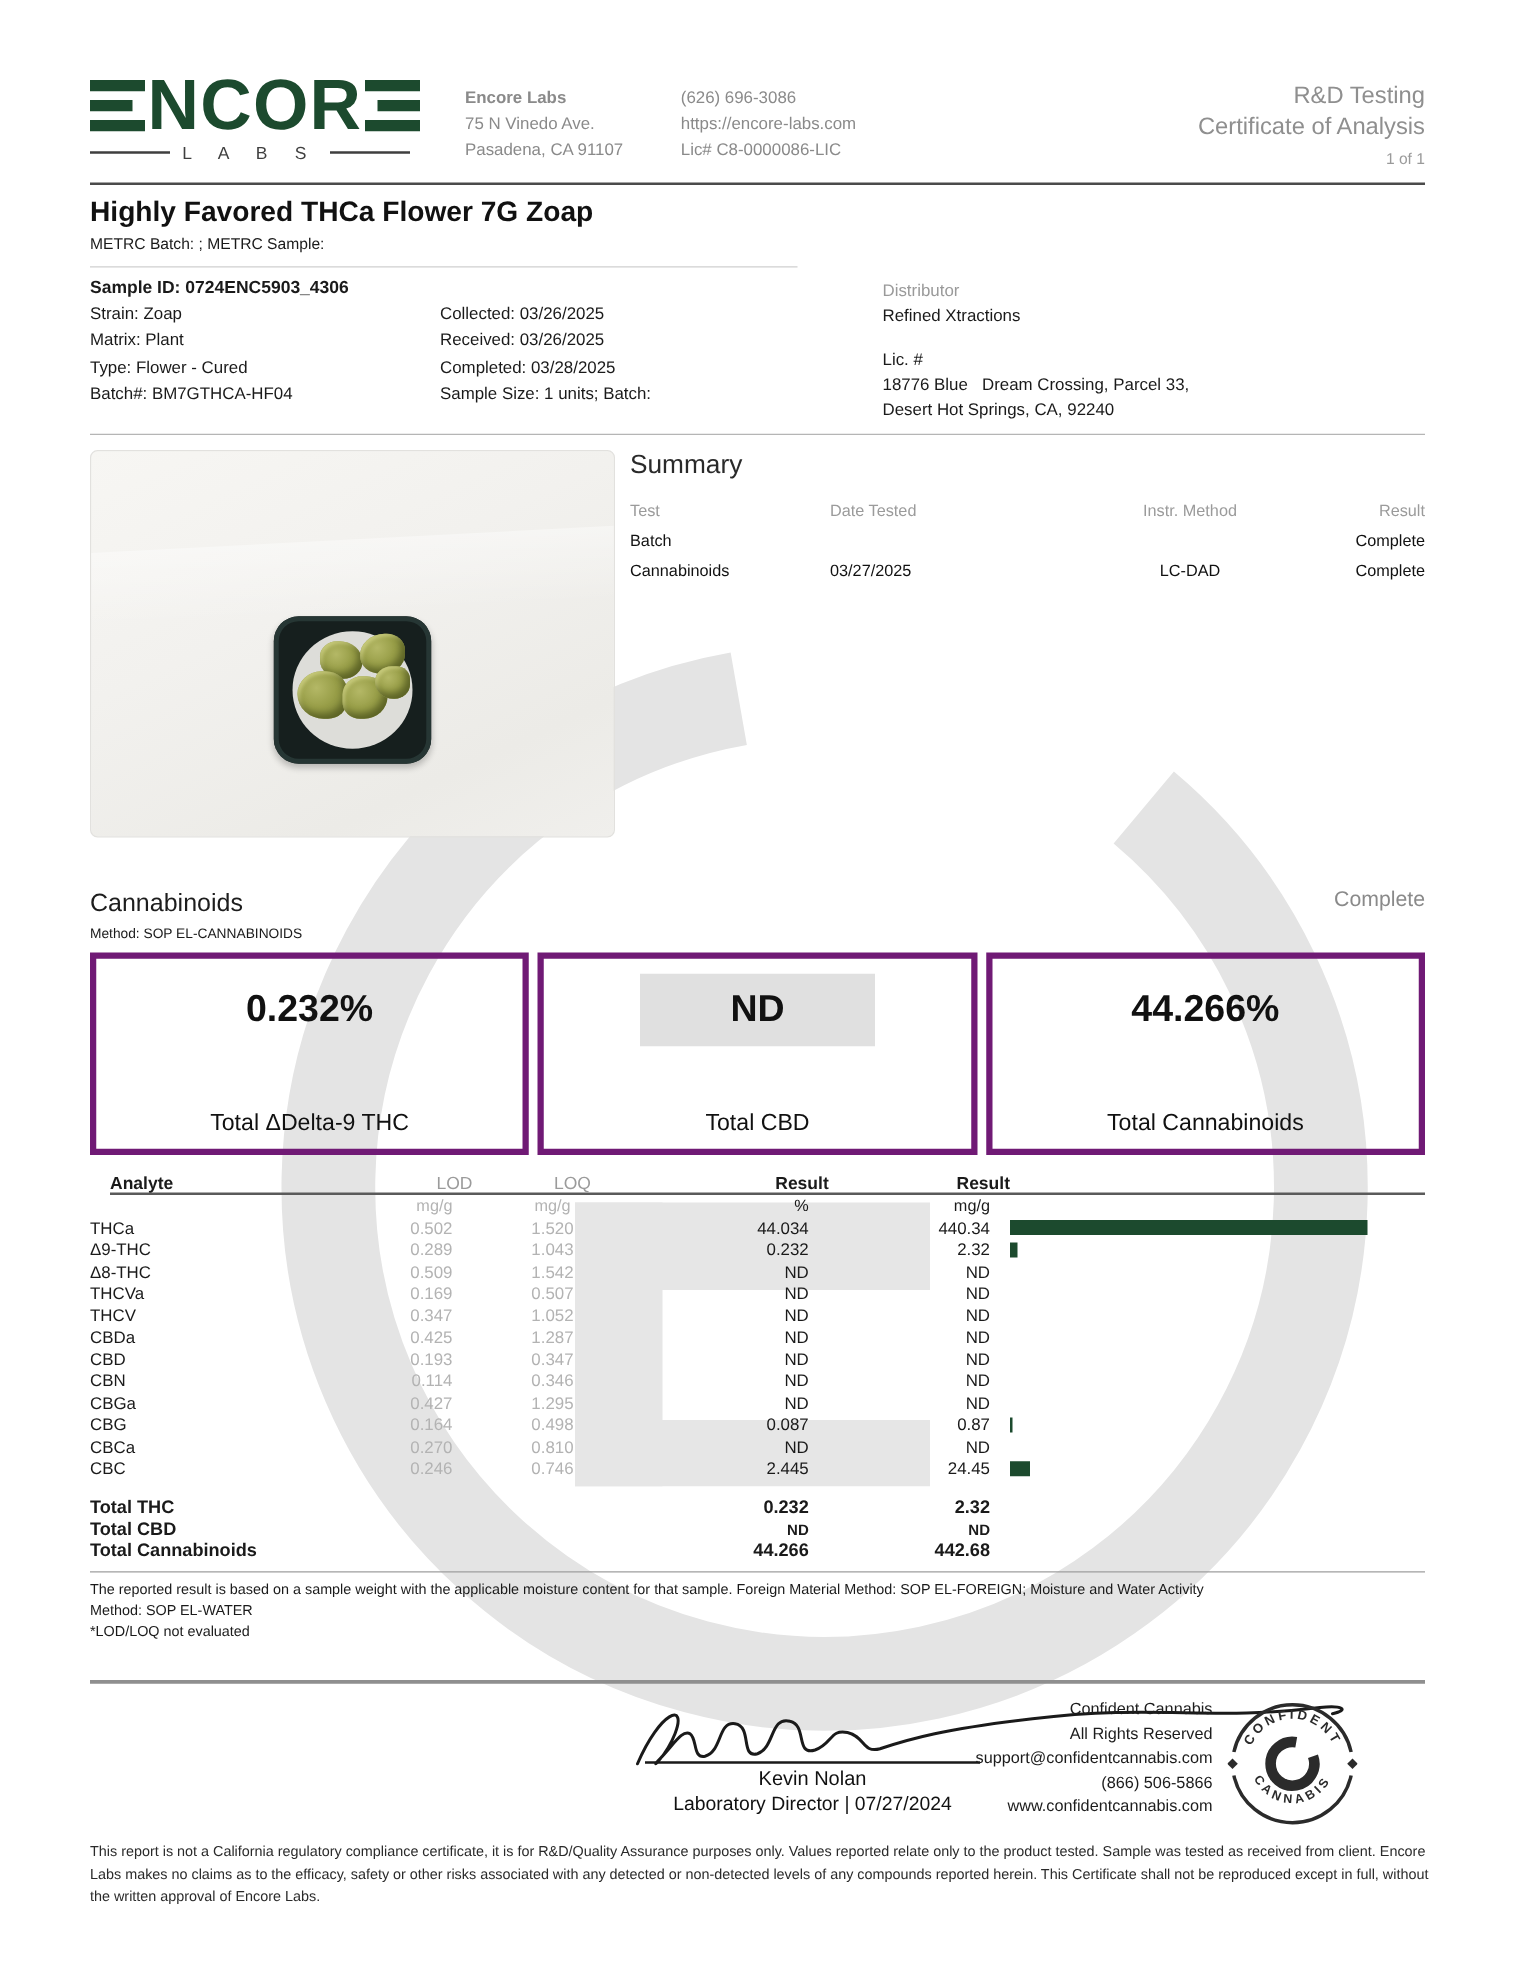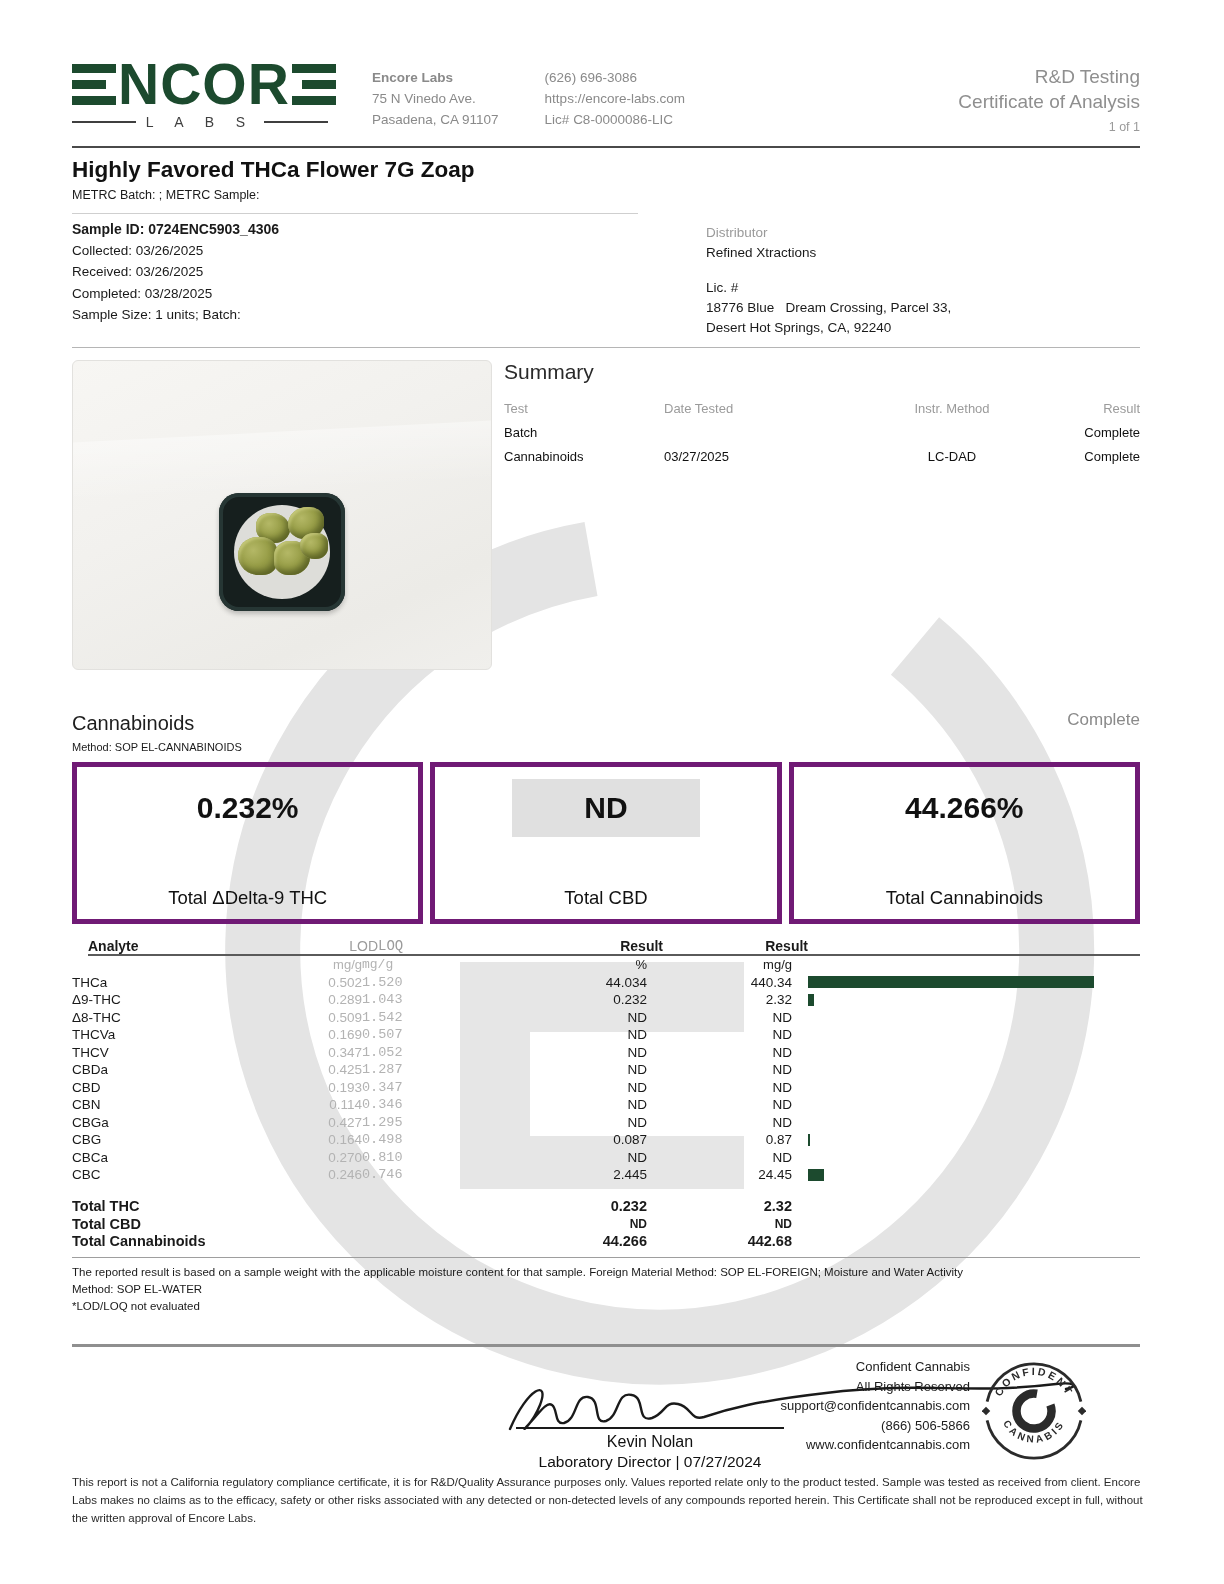--- a/index.html
+++ b/index.html
@@ -85,41 +85,41 @@
   .atable{position:relative;margin-top:14px;}
   .atable .grayshape{position:absolute;background:#e6e6e6;z-index:0;}
   .gs-top{left:388px;top:24px;width:284px;height:70px;}
   .gs-left{left:388px;top:24px;width:70px;height:227px;}
   .gs-bot{left:388px;top:198px;width:284px;height:53px;}
   .a-head{position:relative;z-index:1;display:flex;font-size:14px;font-weight:700;padding-bottom:0;border-bottom:2px solid #5a5a5a;margin-left:16px;}
   .a-row,.a-units{position:relative;z-index:1;display:flex;font-size:13.5px;height:17.5px;align-items:center;}
   .a-units{height:17px;font-size:13px;}
   .c-an{width:200px;}
   .c-lod{width:90px;text-align:right;}
-  .c-loq{width:160px;text-align:left;font-family:Liberation Mono, monospace;}
+  .c-loq{width:160px;text-align:center;}
   .c-pct{width:125px;text-align:right;}
   .c-mg{width:145px;text-align:right;}
   .c-bar{flex:1;padding-left:16px;display:flex;align-items:center;}
   .gray-h{color:#9b9b9b;font-weight:400;}
   .gray-v{color:#b3b3b3;}
   .bar{height:12px;display:block;}
 
   
   .totals{margin-top:14px;}
   .t-row{display:flex;font-weight:700;font-size:14.5px;height:17.5px;align-items:center;}
   .t-row .sm{font-size:12px;}
   .t-label{width:450px;}
   .totals-rule{height:1px;background:#9e9e9e;margin-top:7px;}
   .footnote{margin-top:6px;font-size:11.5px;line-height:1.48;color:#1a1a1a;}
 
   
   .footer{position:absolute;left:0;right:0;top:1344px;z-index:1;padding:0 84px 0 72px;}
   .divider{height:3px;background:#8f8f8f;}
   .footer-main{position:relative;margin-top:4px;height:110px;}
-  .sig-wrap{position:absolute;left:408px;top:20px;width:340px;text-align:center;}
+  .sig-wrap{position:absolute;left:408px;top:2px;width:340px;text-align:center;}
   .sig-svg{position:absolute;left:14px;top:0px;overflow:visible;}
   .sig-line{margin-top:56px;border-bottom:2px solid #1a1a1a;width:268px;margin-left:auto;margin-right:auto;}
   .sig-name{font-size:16px;margin-top:4px;color:#111;}
   .sig-title{font-size:15.5px;margin-top:2px;color:#111;}
   .cc-block{position:absolute;right:170px;top:6px;text-align:right;font-size:13px;line-height:1.5;color:#1c1c1c;}
   .stamp{position:absolute;right:54px;top:8px;}
   .disclaimer{position:absolute;left:72px;right:80px;top:1474px;z-index:1;font-size:11.5px;line-height:1.55;color:#2a2a2a;}
 </style>
 </head>
 <body>
@@ -173,20 +173,26 @@
 
     <div class="title-line">
       <span>Highly Favored THCa Flower 7G </span><span class="name2">Zoap</span>
     </div>
     <div class="metrc">METRC Batch: ; METRC Sample:</div>
 
     <div class="info-row">
       <div class="sample-block">
         <div class="sample-id">Sample ID: 0724ENC5903_4306</div>
         <div class="sample-cols">
+          <div class="scol1">
+            <div>Strain: Zoap</div>
+            <div>Matrix: Plant</div>
+            <div>Type: Flower - Cured</div>
+            <div>Batch#: BM7GTHCA-HF04</div>
+          </div>
           <div class="scol2">
             <div>Collected: 03/26/2025</div>
             <div>Received: 03/26/2025</div>
             <div>Completed: 03/28/2025</div>
             <div>Sample Size: 1 units; Batch:</div>
           </div>
         </div>
       </div>
       <div class="dist-block">
         <div class="dist-label">Distributor</div>

